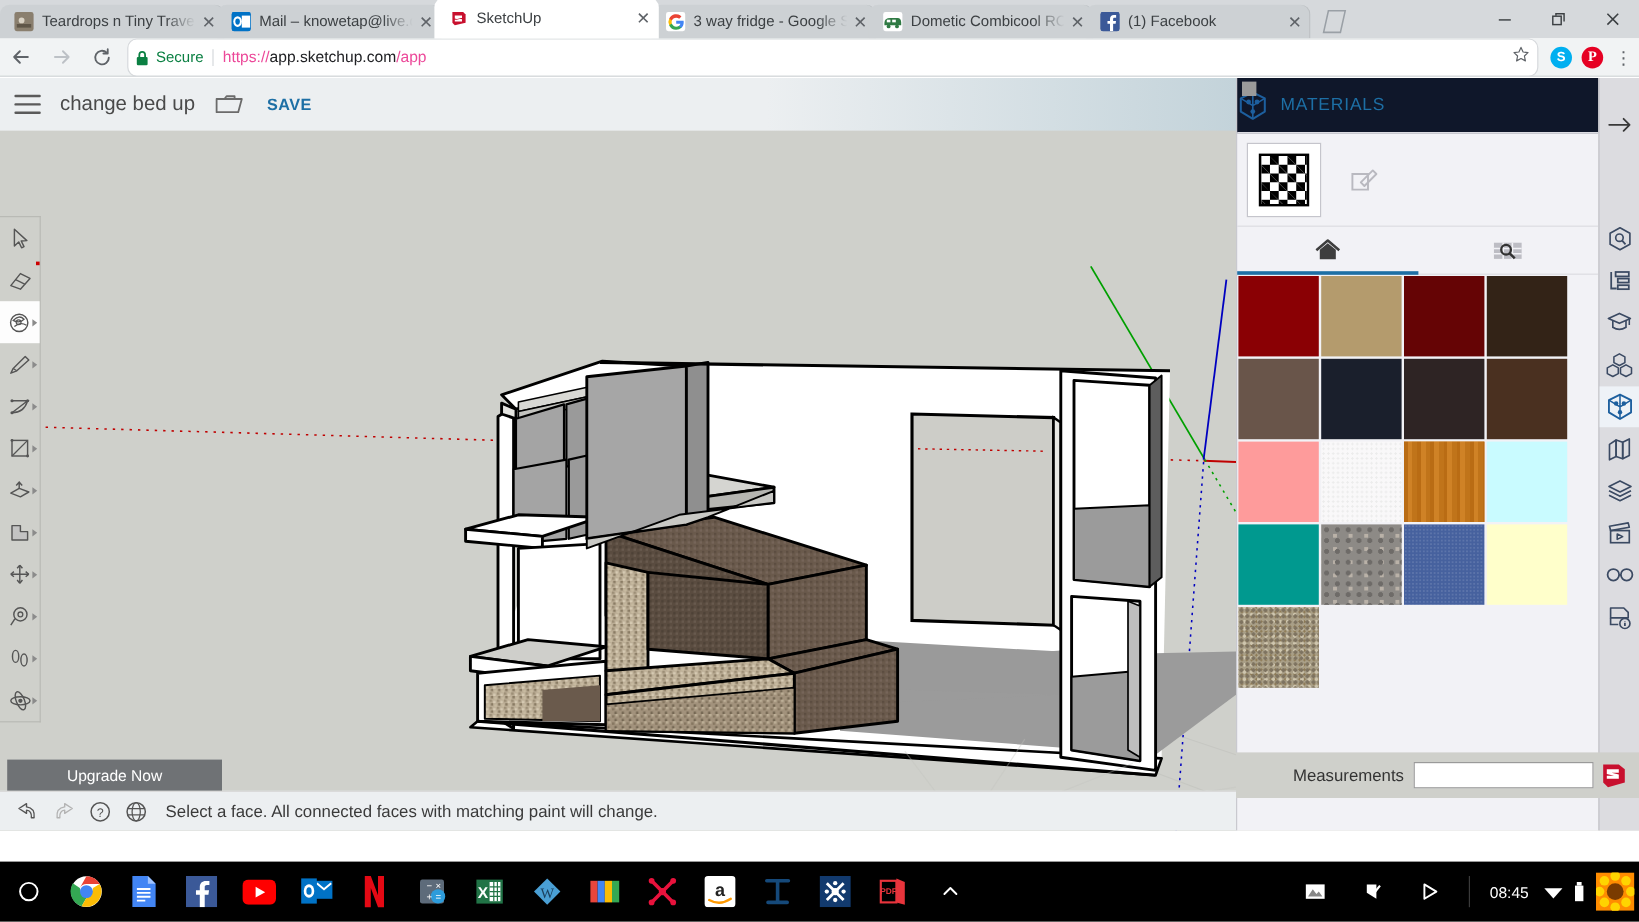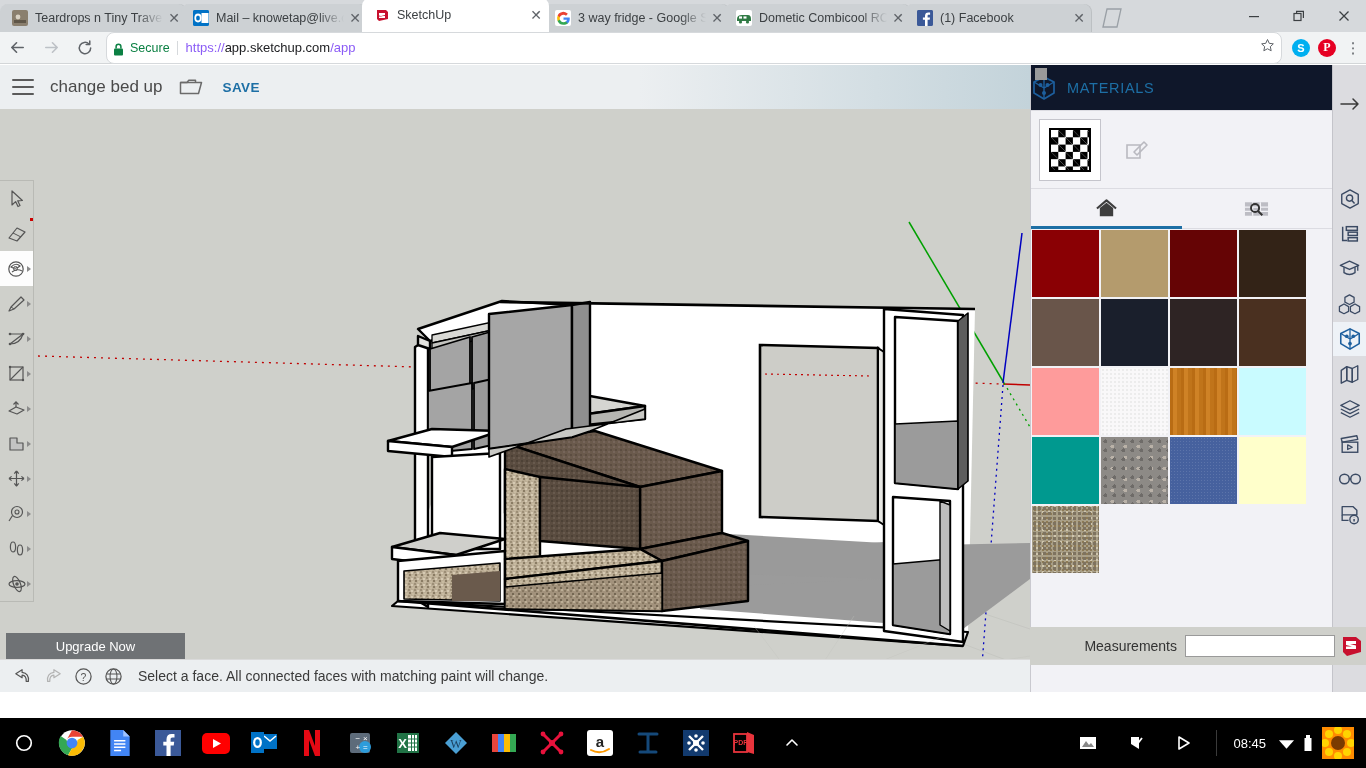--- a/index.html
+++ b/index.html
@@ -74,21 +74,21 @@
   .navbtn.dim { color:#bdc1c6; }
   .omnibox {
     flex:1 1 auto; height:32px; margin:0 6px 0 4px;
     background:#fff; border:1px solid #d6d9dc; border-radius:8px;
     display:flex; align-items:center; padding:8px 6px;
   }
   .lock { width:11px; height:12px; margin-right:6px; flex:0 0 11px; }
   .secure-txt { color:#0b8043; font-size:12.5px; margin-right:7px; }
   .omni-sep { width:1px; height:14px; background:#d6d9dc; margin-right:8px; }
   .url { font-size:13px; color:#202124; white-space:nowrap; }
-  .url .dim { color:#8b5cf6; }
+  .url .dim { color:#ec4899; }
   .omni-star { margin-left:auto; color:#5f6368; }
   .ext { width:26px; height:32px; display:flex; align-items:center; justify-content:center; }
   .ext-skype { width:18px;height:18px;border-radius:50%;background:#00aff0;color:#fff;font-size:11px;font-weight:bold;display:flex;align-items:center;justify-content:center; }
   .ext-pin { width:18px;height:18px;border-radius:50%;background:#e60023;color:#fff;font-size:12px;font-weight:bold;display:flex;align-items:center;justify-content:center;font-family:"Liberation Serif",serif; }
   .ext-menu { color:#5f6368; font-size:15px; letter-spacing:0; }
 
   
   .app {
     position:absolute; left:0; top:65px; width:1366px; height:627px;
     background:#cfd0cb;
@@ -208,38 +208,38 @@
     display:flex; flex-direction:column; align-items:center;
   }
   .rail-top { height:22px; }
   .rail-ico { width:34px;height:34px;display:flex;align-items:center;justify-content:center;margin-bottom:1px; }
   .rail-ico.active { background:#eef2f7; }
 
   
   .measbar {
     position:absolute; left:1030px; top:627px; width:336px; height:38px;
     background:#cfd0cb; display:flex; align-items:center; justify-content:flex-end;
-    padding-right:3px;
+    padding-right:10px;
   }
   .meas-label { font-size:14px; color:#333; margin-right:8px; }
   .meas-input { width:150px;height:22px;background:#fff;border:1px solid #9a9a9a; }
   .meas-logo { width:22px;height:24px;margin-left:6px; }
 
   
   .wm { position:absolute; right:0; bottom:0; width:336px; height:96px; opacity:.35; }
 
   
   .taskbar {
     position:absolute; left:0; top:718px; width:1366px; height:50px;
     background:#000; display:flex; align-items:center;
   }
   .tb-ico {
     width:48px; height:50px; display:flex; align-items:center; justify-content:center;
   }
-  .tb-tray { margin-left:auto; display:flex; align-items:center; padding-right:8px; }
+  .tb-tray { margin-left:auto; display:flex; align-items:center; padding-right:0; }
   .tb-time { color:#fff; font-size:13px; margin:0 8px; }
   .tb-sep { width:1px;height:26px;background:#3a3a3a;margin:0 8px; }
 </style>
 </head>
 <body>
 
 <div class="tabstrip">
 
   <div class="tab">
     <span class="tab-fav fav-teardrop">

